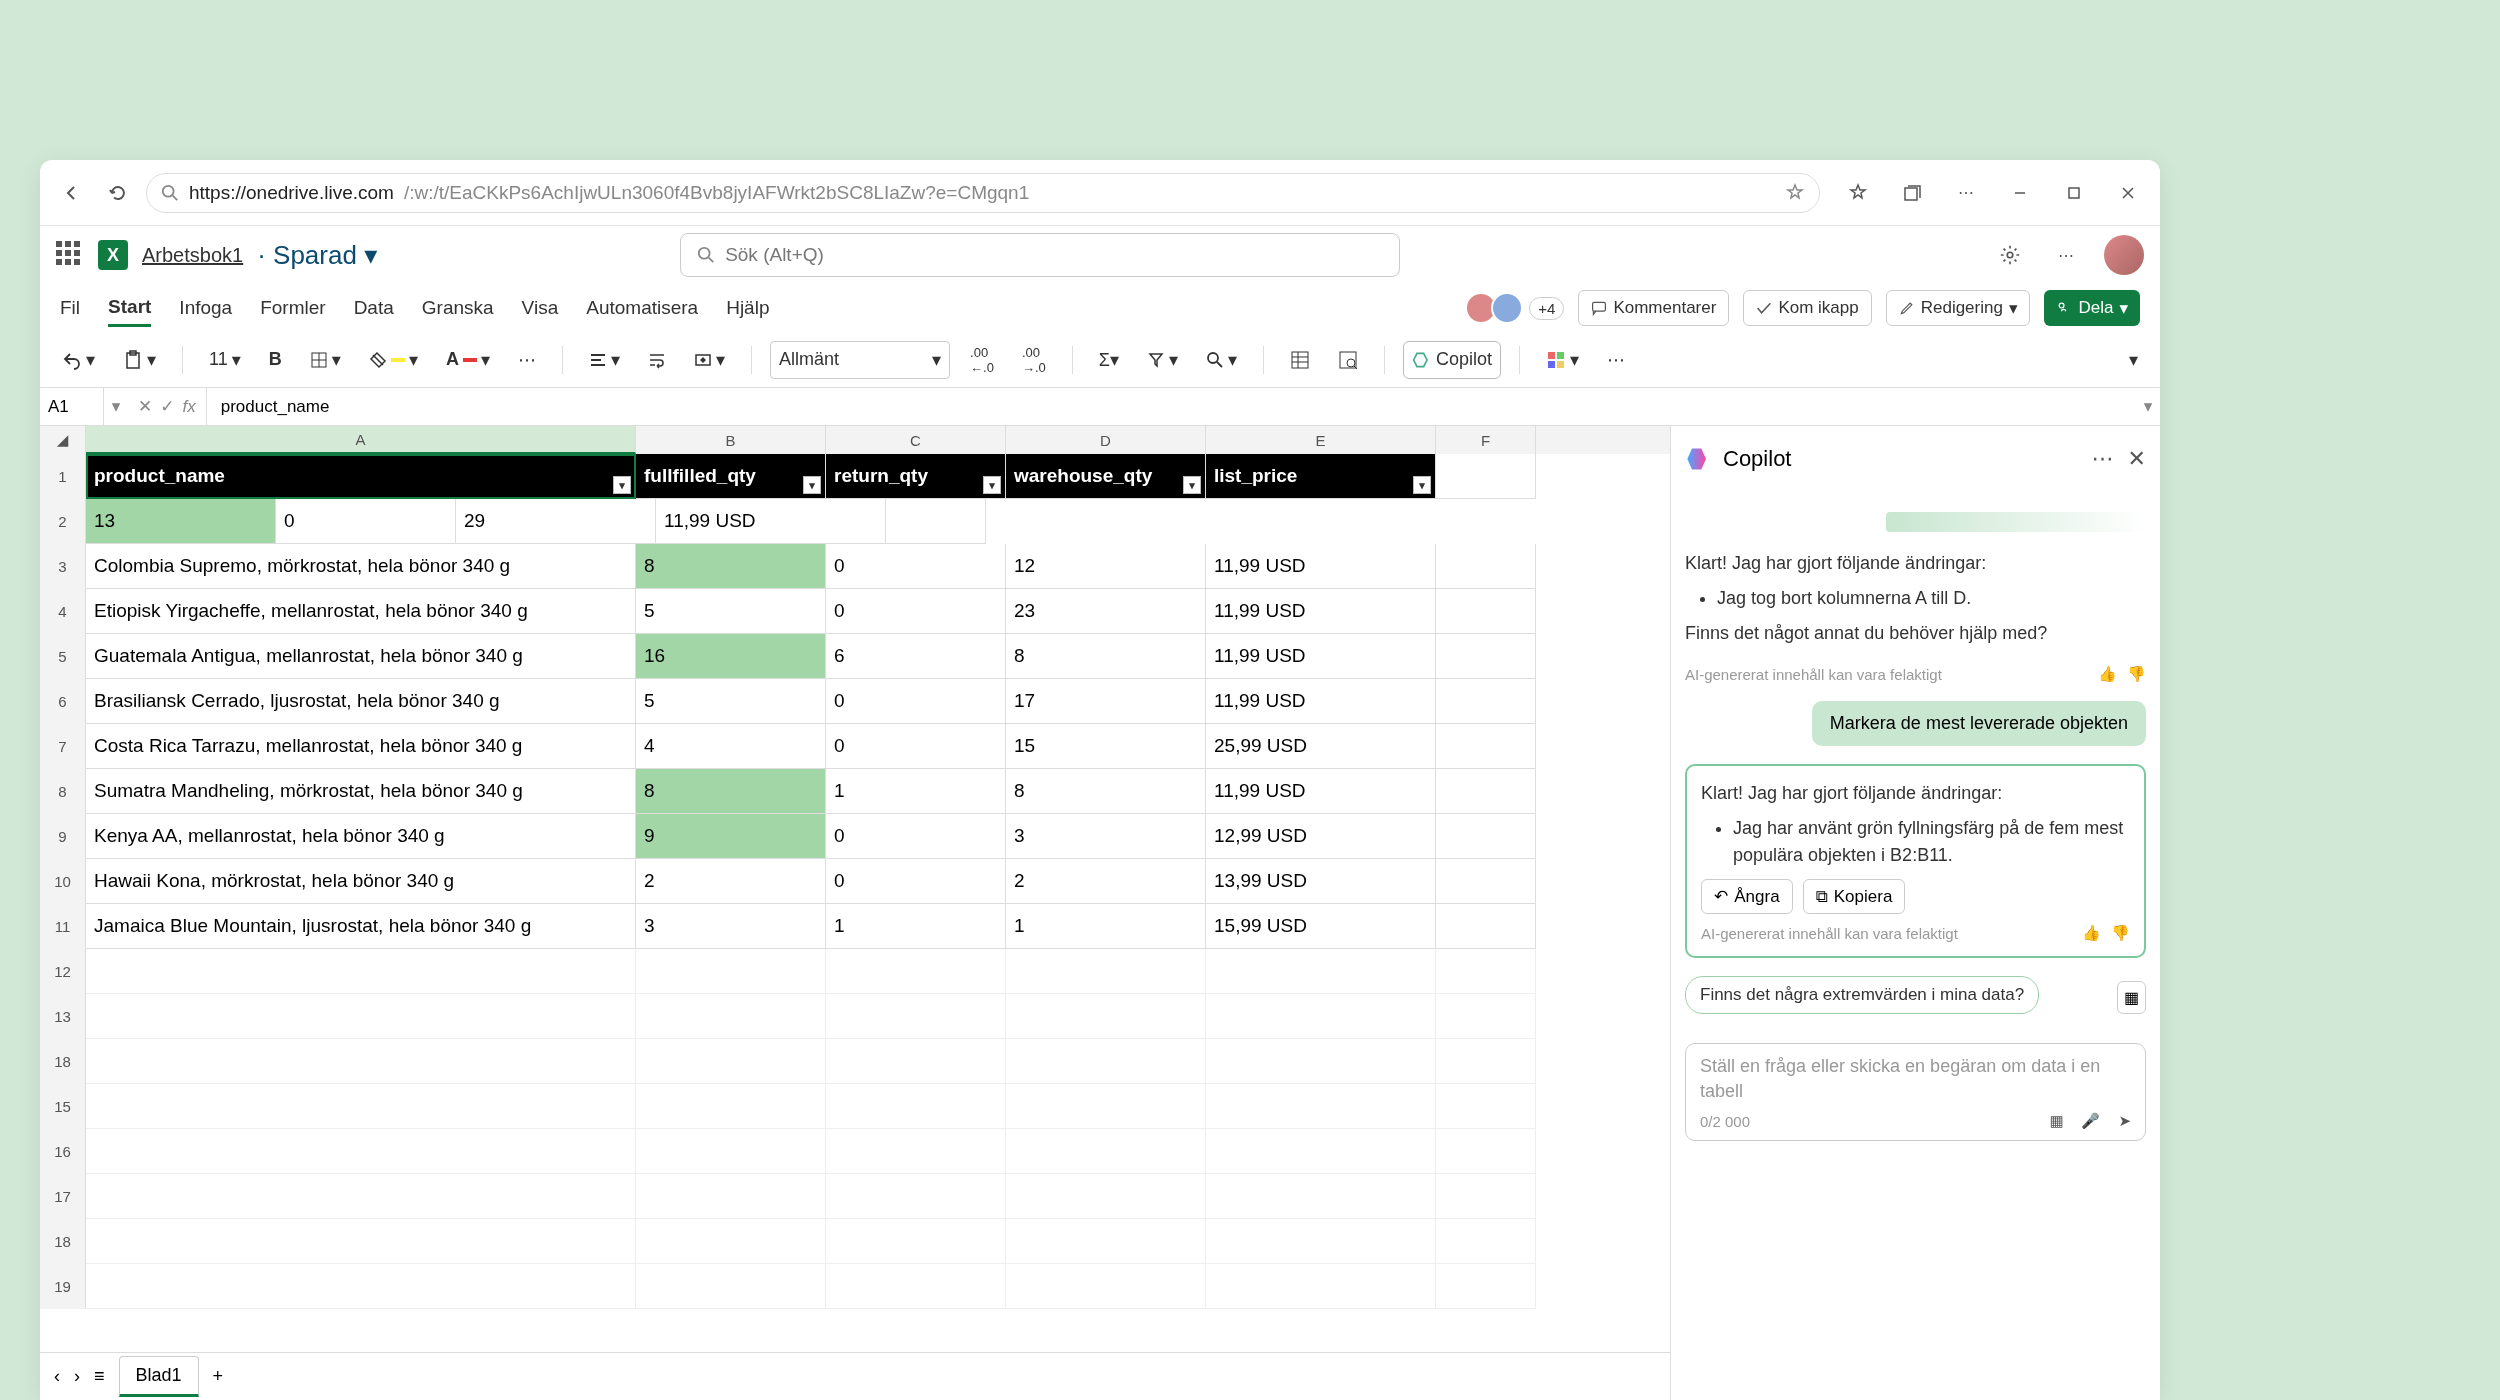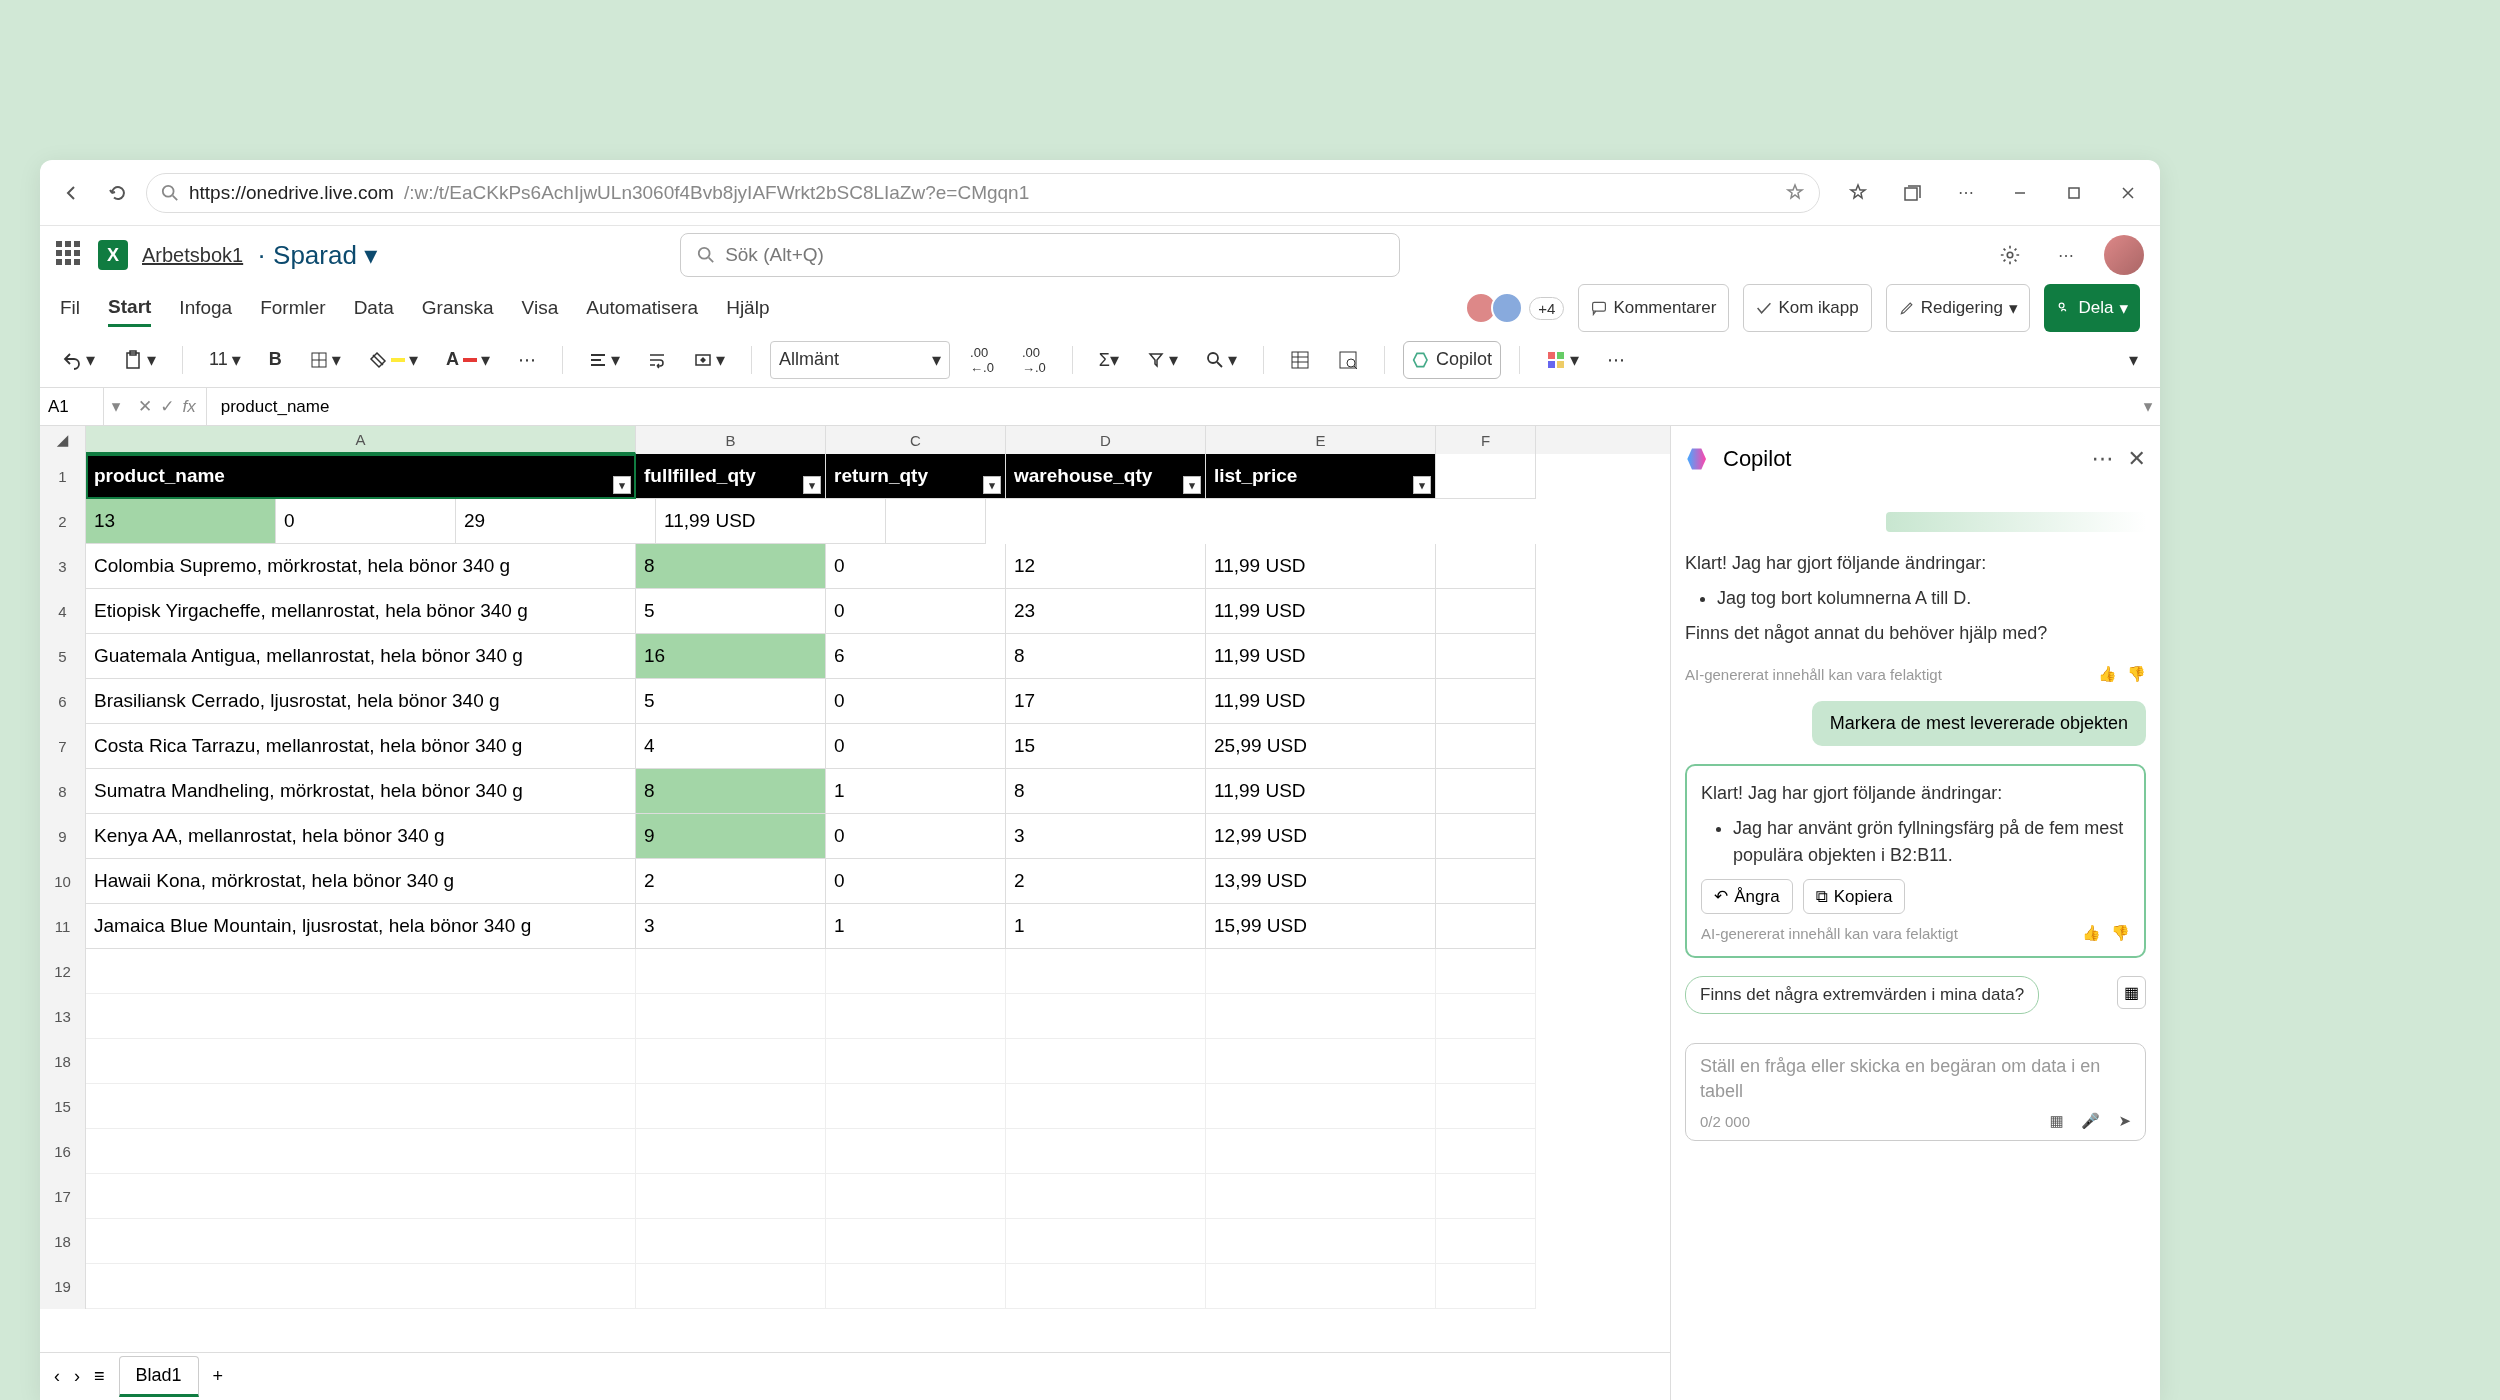--- a/index.html
+++ b/index.html
@@ -17,21 +17,21 @@
 .excellogo { width: 30px; height: 30px; background: #107c41; color: #fff; display: flex; align-items: center; justify-content: center; font-weight: bold; font-size: 18px; border-radius: 4px; }
 .docname { font-size: 20px; color: #333; text-decoration: underline; }
 .docstatus { color: #0c4a6e; font-size: 26px; }
 .searchbox { flex: 0 0 720px; margin-left: auto; margin-right: auto; height: 44px; border: 1px solid #ccc; border-radius: 8px; display: flex; align-items: center; padding: 0 16px; gap: 10px; color: #777; font-size: 19px; }
 .appright { margin-left: auto; display: flex; align-items: center; gap: 20px; }
 .avatar { width: 40px; height: 40px; border-radius: 50%; background: linear-gradient(135deg,#d88,#a66); }
 .ribbon-tabs { display: flex; align-items: center; height: 48px; padding: 0 20px; gap: 28px; font-size: 19px; color: #333; }
 .ribbon-tabs .tab { cursor: pointer; padding: 6px 0; }
 .ribbon-tabs .tab.active { border-bottom: 3px solid #107c41; font-weight: 600; }
 .ribbon-right { margin-left: auto; display: flex; align-items: center; gap: 14px; }
-.ribbon-right .pill { height: 48px; border: 1px solid #ccc; border-radius: 6px; display: flex; align-items: center; padding: 0 12px; gap: 6px; font-size: 17px; cursor: pointer; }
+.ribbon-right .pill { height: 36px; border: 1px solid #ccc; border-radius: 6px; display: flex; align-items: center; padding: 0 12px; gap: 6px; font-size: 17px; cursor: pointer; }
 .ribbon-right .share { background: #107c41; color: #fff; border: none; }
 .avatars-small { display: flex; align-items: center; }
 .avatars-small .av { width: 32px; height: 32px; border-radius: 50%; margin-left: -6px; border: 2px solid #fff; }
 .avatars-small .count { margin-left: 6px; font-size: 15px; border: 1px solid #ccc; border-radius: 12px; padding: 2px 8px; }
 .toolbar { display: flex; align-items: center; height: 56px; padding: 0 14px; gap: 12px; border-bottom: 1px solid #ddd; }
 .tbitem { height: 38px; display: flex; align-items: center; padding: 0 8px; gap: 4px; font-size: 18px; color: #333; cursor: pointer; border-radius: 4px; }
 .tbsep { width: 1px; height: 28px; background: #ddd; margin: 0 6px; }
 .copilot-btn { border: 1px solid #bbb; border-radius: 6px; }
 .fmlbar { display: flex; align-items: center; height: 38px; border-bottom: 1px solid #ddd; font-size: 17px; }
 .cellref { width: 64px; padding: 0 8px; border-right: 1px solid #ddd; height: 100%; display: flex; align-items: center; }
@@ -57,21 +57,21 @@
 .cp-header .cpicon { width: 28px; height: 28px; }
 .cp-header-right { margin-left: auto; display:flex; gap:14px; color:#555; }
 .cp-body { flex: 1; overflow: auto; display: flex; flex-direction: column; gap: 18px; padding-top: 30px; }
 .cp-msg { font-size: 18px; color: #333; line-height: 1.5; }
 .cp-bullet { margin: 8px 0 8px 32px; }
 .cp-meta { font-size: 15px; color: #999; display: flex; align-items:center; gap:10px; }
 .cp-user { align-self: flex-end; background: #c8e6d0; padding: 12px 18px; border-radius: 10px; font-size: 18px; }
 .cp-box { border: 2px solid #7bc89a; border-radius: 10px; padding: 14px; }
 .cp-btns { display: flex; gap: 10px; margin-top: 10px; }
 .cp-btn { border: 1px solid #ccc; border-radius: 6px; padding: 6px 12px; font-size: 17px; cursor: pointer; display:flex; gap:6px; align-items:center;}
-.cp-sugg { display: flex; gap: 10px; align-items:flex-start; }
+.cp-sugg { display: flex; gap: 10px; align-items:flex-end; }
 .cp-sugg-pill { border: 1px solid #9ccfa8; border-radius: 18px; padding: 8px 14px; font-size: 17px; color: #333; }
 .cp-compose { border: 1px solid #ccc; border-radius: 10px; padding: 10px 14px; margin-top: 11px; }
 .cp-compose .ph { font-size: 18px; color: #999; line-height: 1.4; min-height: 50px; }
 .cp-compose-bottom { display: flex; align-items: center; margin-top: 8px; font-size: 15px; color:#999; }
 .cp-compose-bottom .r { margin-left: auto; display:flex; gap:18px; color:#555; }
 .sheettabs { height: 48px; border-top: 1px solid #ddd; display: flex; align-items: center; padding: 0 14px; gap: 14px; font-size: 18px; }
 .sheettab { padding: 8px 16px; border: 1px solid #ccc; border-bottom: 3px solid #107c41; border-radius: 4px 4px 0 0; background: #fff; }
 svg { display: block; }
 .skbar { background: linear-gradient(90deg,#c8e6d0,#fff); height: 20px; width: 260px; border-radius: 4px; align-self: flex-end; }
 </style>

